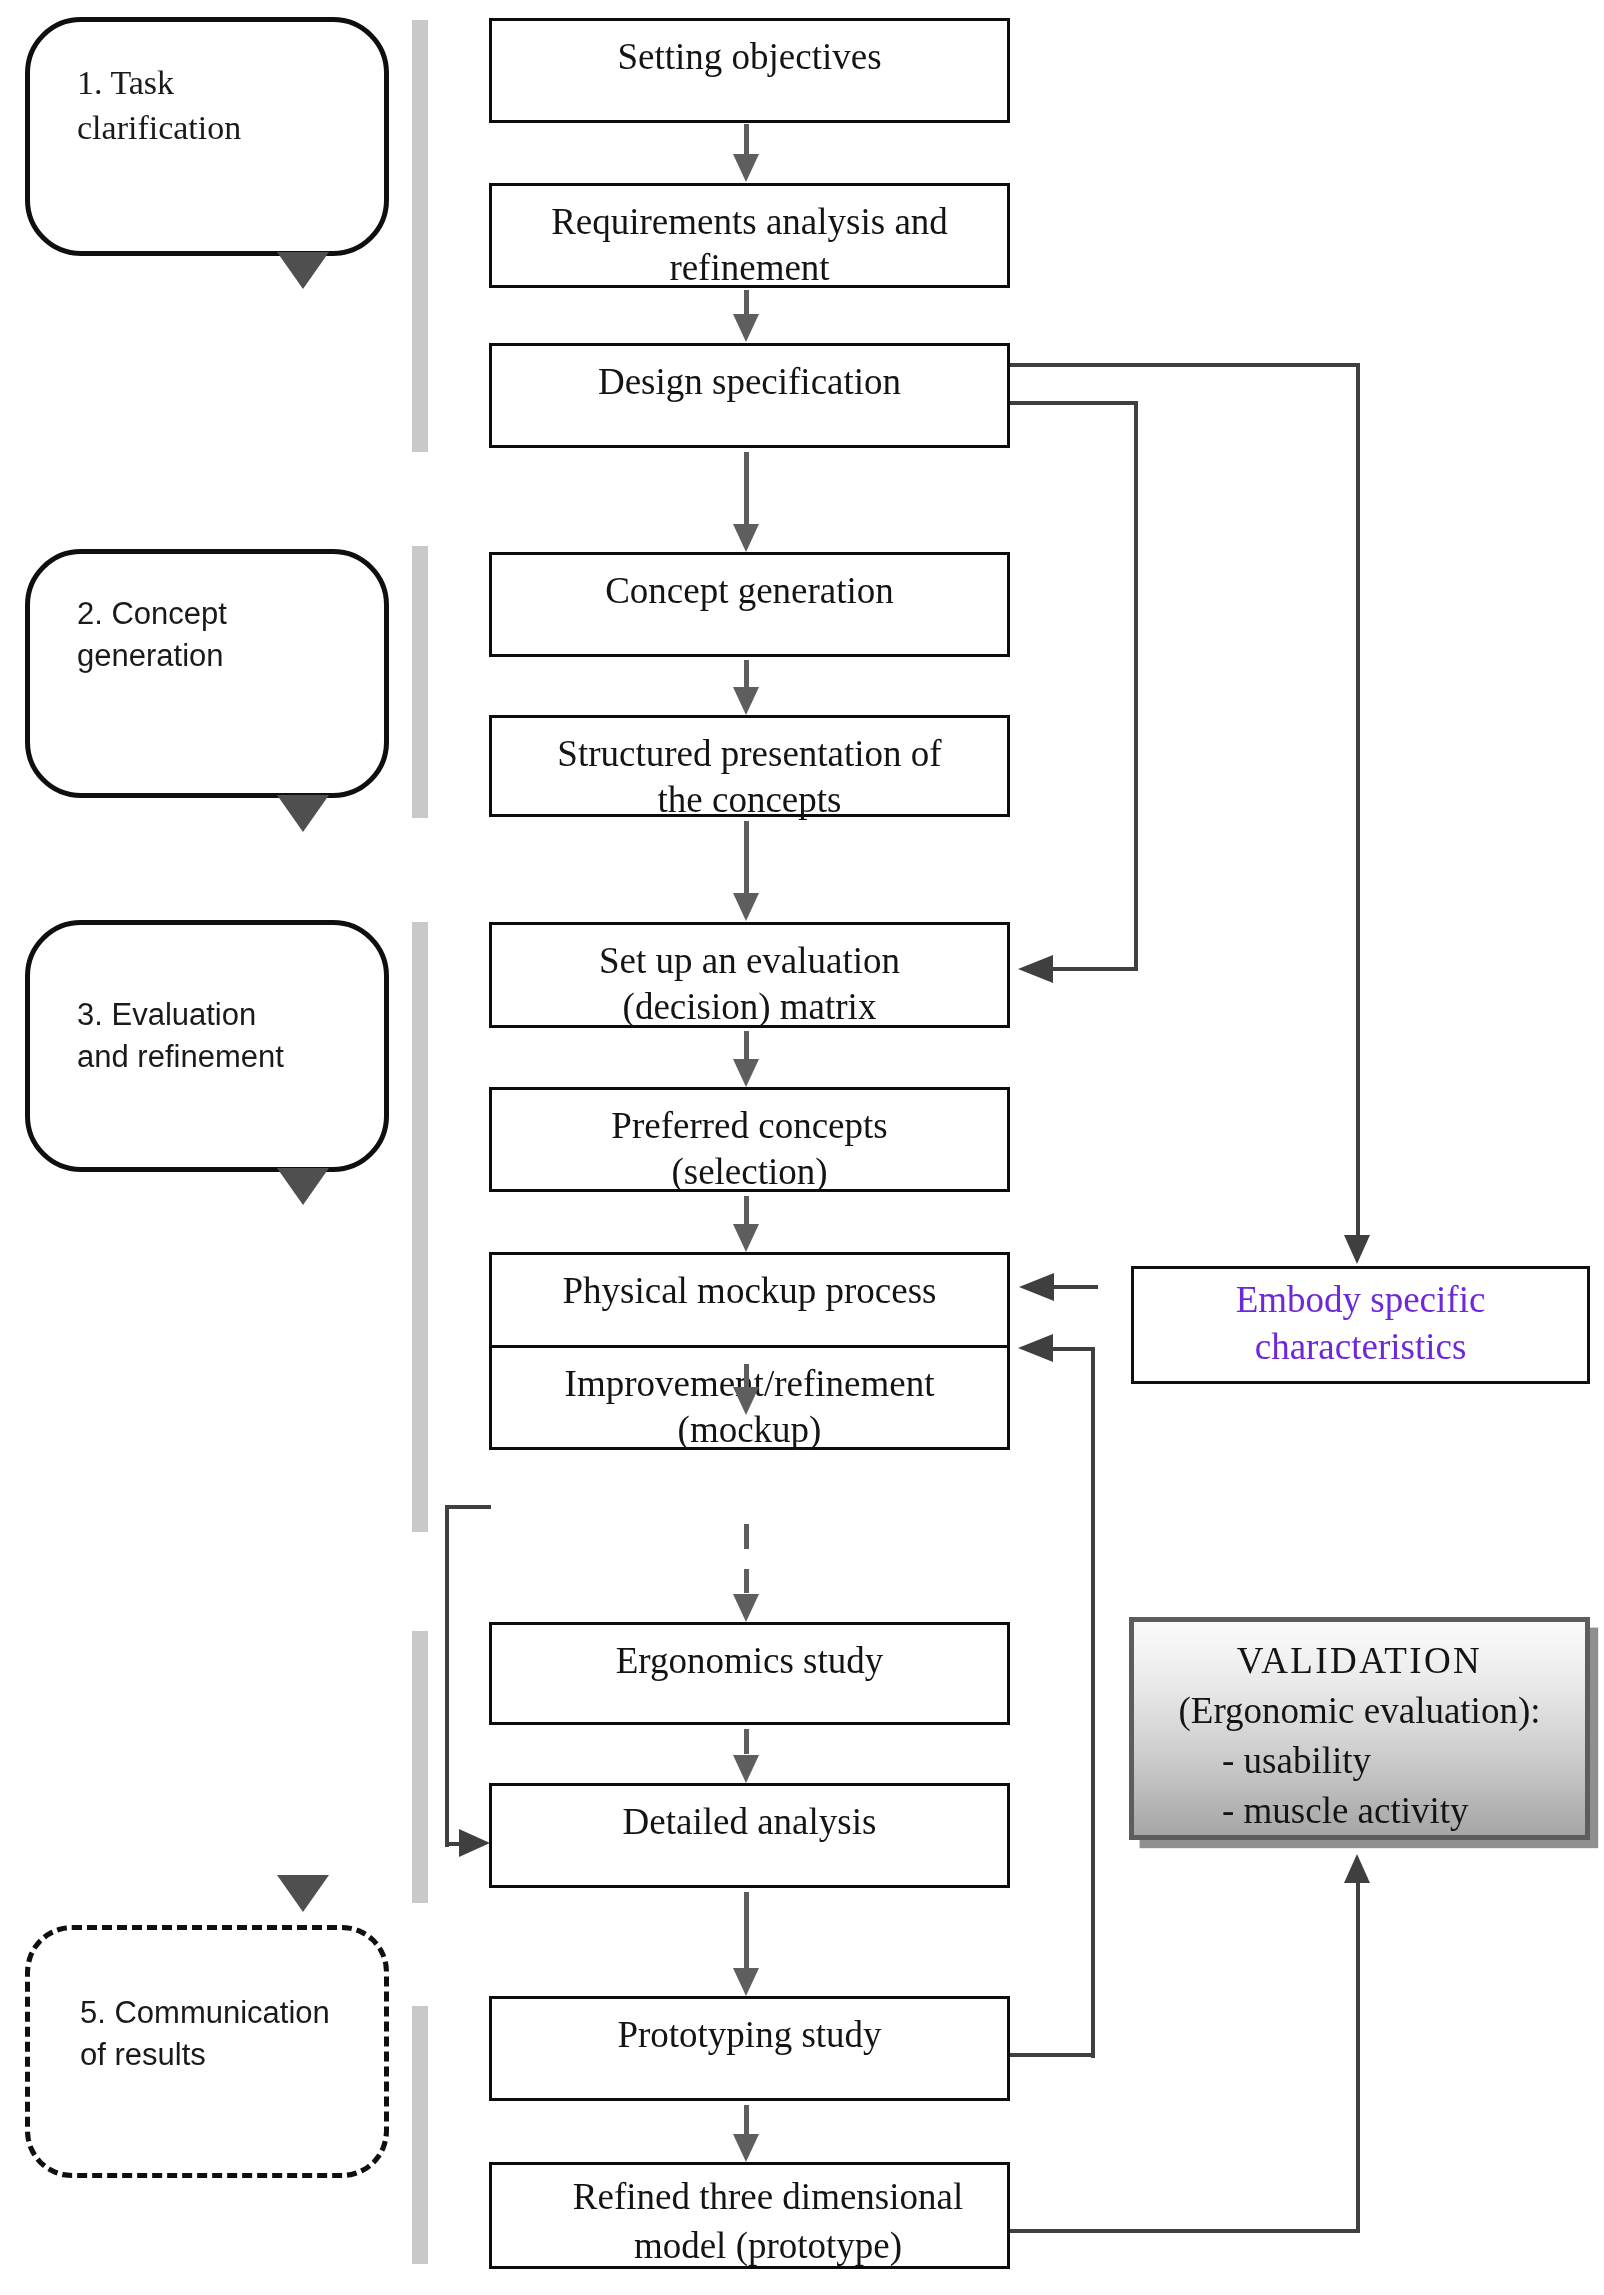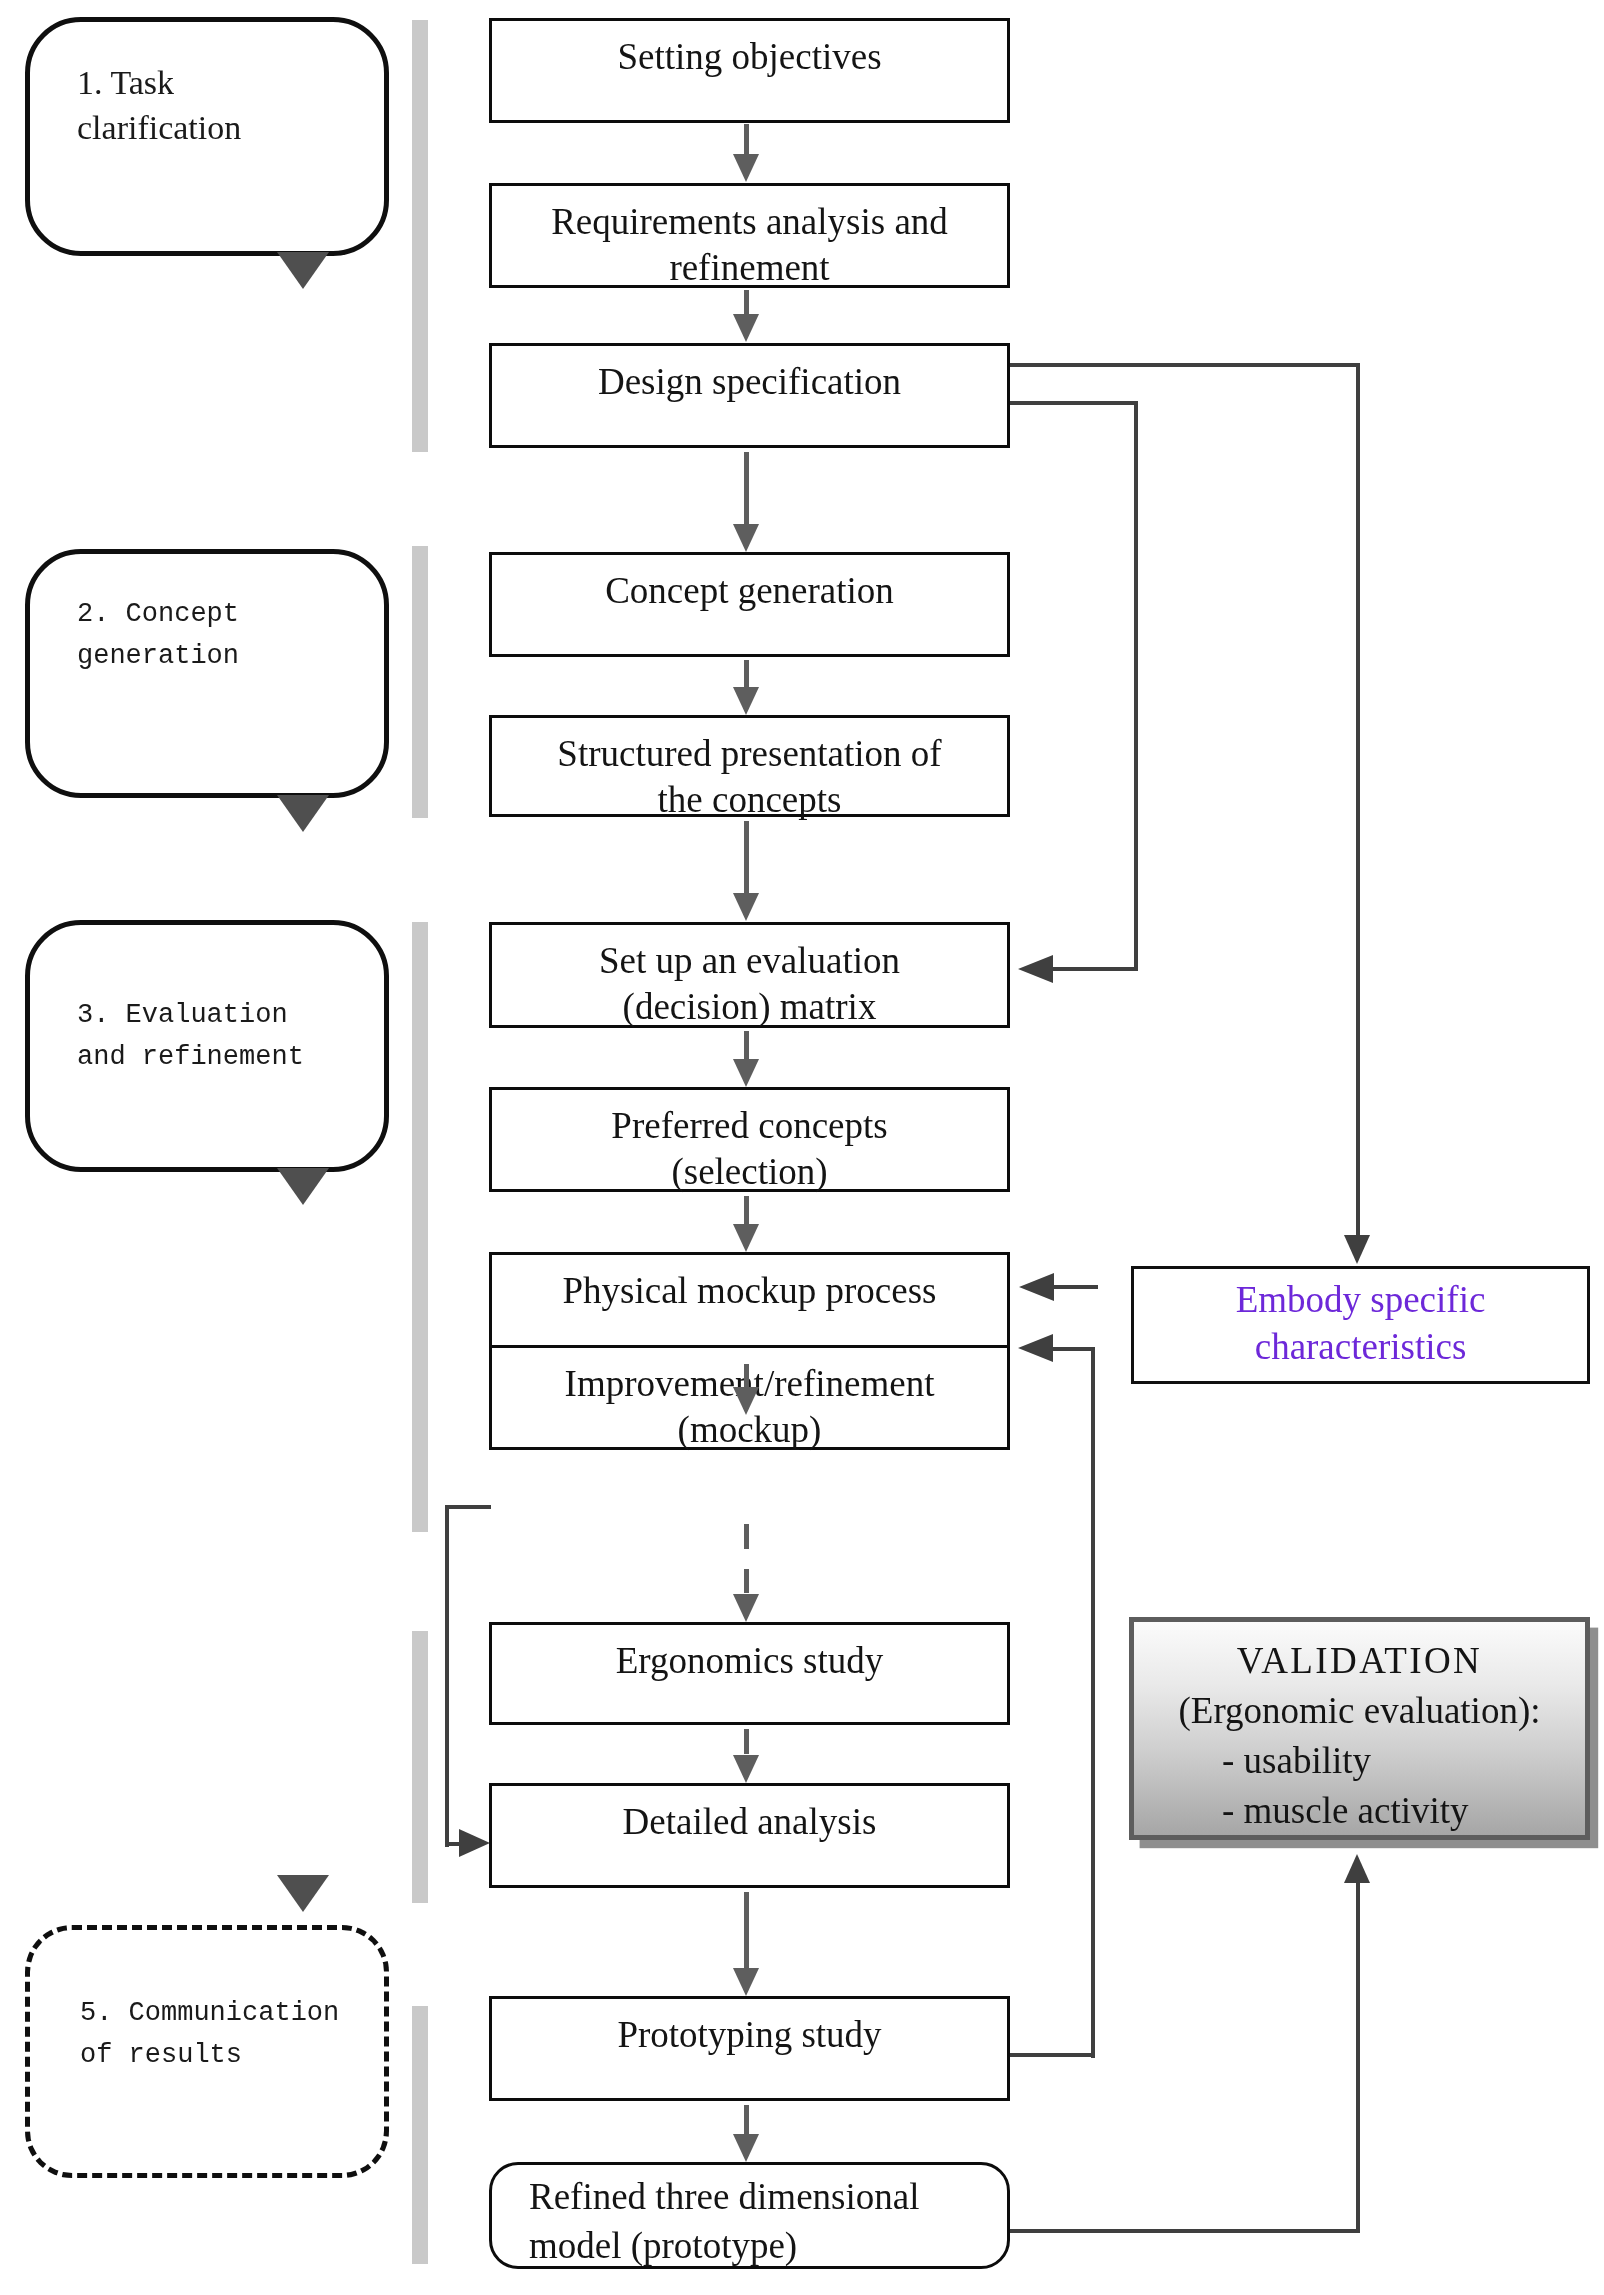--- a/index.html
+++ b/index.html
@@ -4,26 +4,26 @@
 <style>
   html,body{margin:0;padding:0;background:#fff;}
   #canvas{position:relative;width:1605px;height:2295px;background:#ffffff;overflow:hidden;
           font-family:"Liberation Serif",serif;}
 
   
   .fbox{position:absolute;left:489px;width:521px;box-sizing:border-box;
         border:3.5px solid #0c0c0c;background:#ffffff;
         font-family:"Liberation Serif",serif;font-size:37px;line-height:46px;
         text-align:center;white-space:pre-line;color:#141414;padding-top:13px;}
-  .fbox.left{text-align:left;padding-left:37px;border-radius:29px;}
+  .fbox.left{text-align:center;padding-left:37px;}
 
   
   .plabel{position:absolute;left:25px;width:364px;box-sizing:border-box;
           border:5.3px solid #0f0f0f;border-radius:56px;background:#ffffff;
-          font-family:Liberation Mono, monospace;font-size:27px;line-height:42px;
+          font-family:Liberation Sans, sans-serif;font-size:31px;line-height:42px;
           white-space:pre-line;color:#1a1a1a;}
   .plabel.times{font-family:"Liberation Serif",serif;font-size:34px;line-height:45px;}
   .plabel.dashed{border:5.3px dashed #0f0f0f;border-radius:47px;}
 
   
   .bar{position:absolute;left:412px;width:16px;background:#c9c9c9;}
 
   
   .tri{position:absolute;width:0;height:0;border-left:26px solid transparent;
        border-right:26px solid transparent;border-top:37px solid #4f4f4f;}

